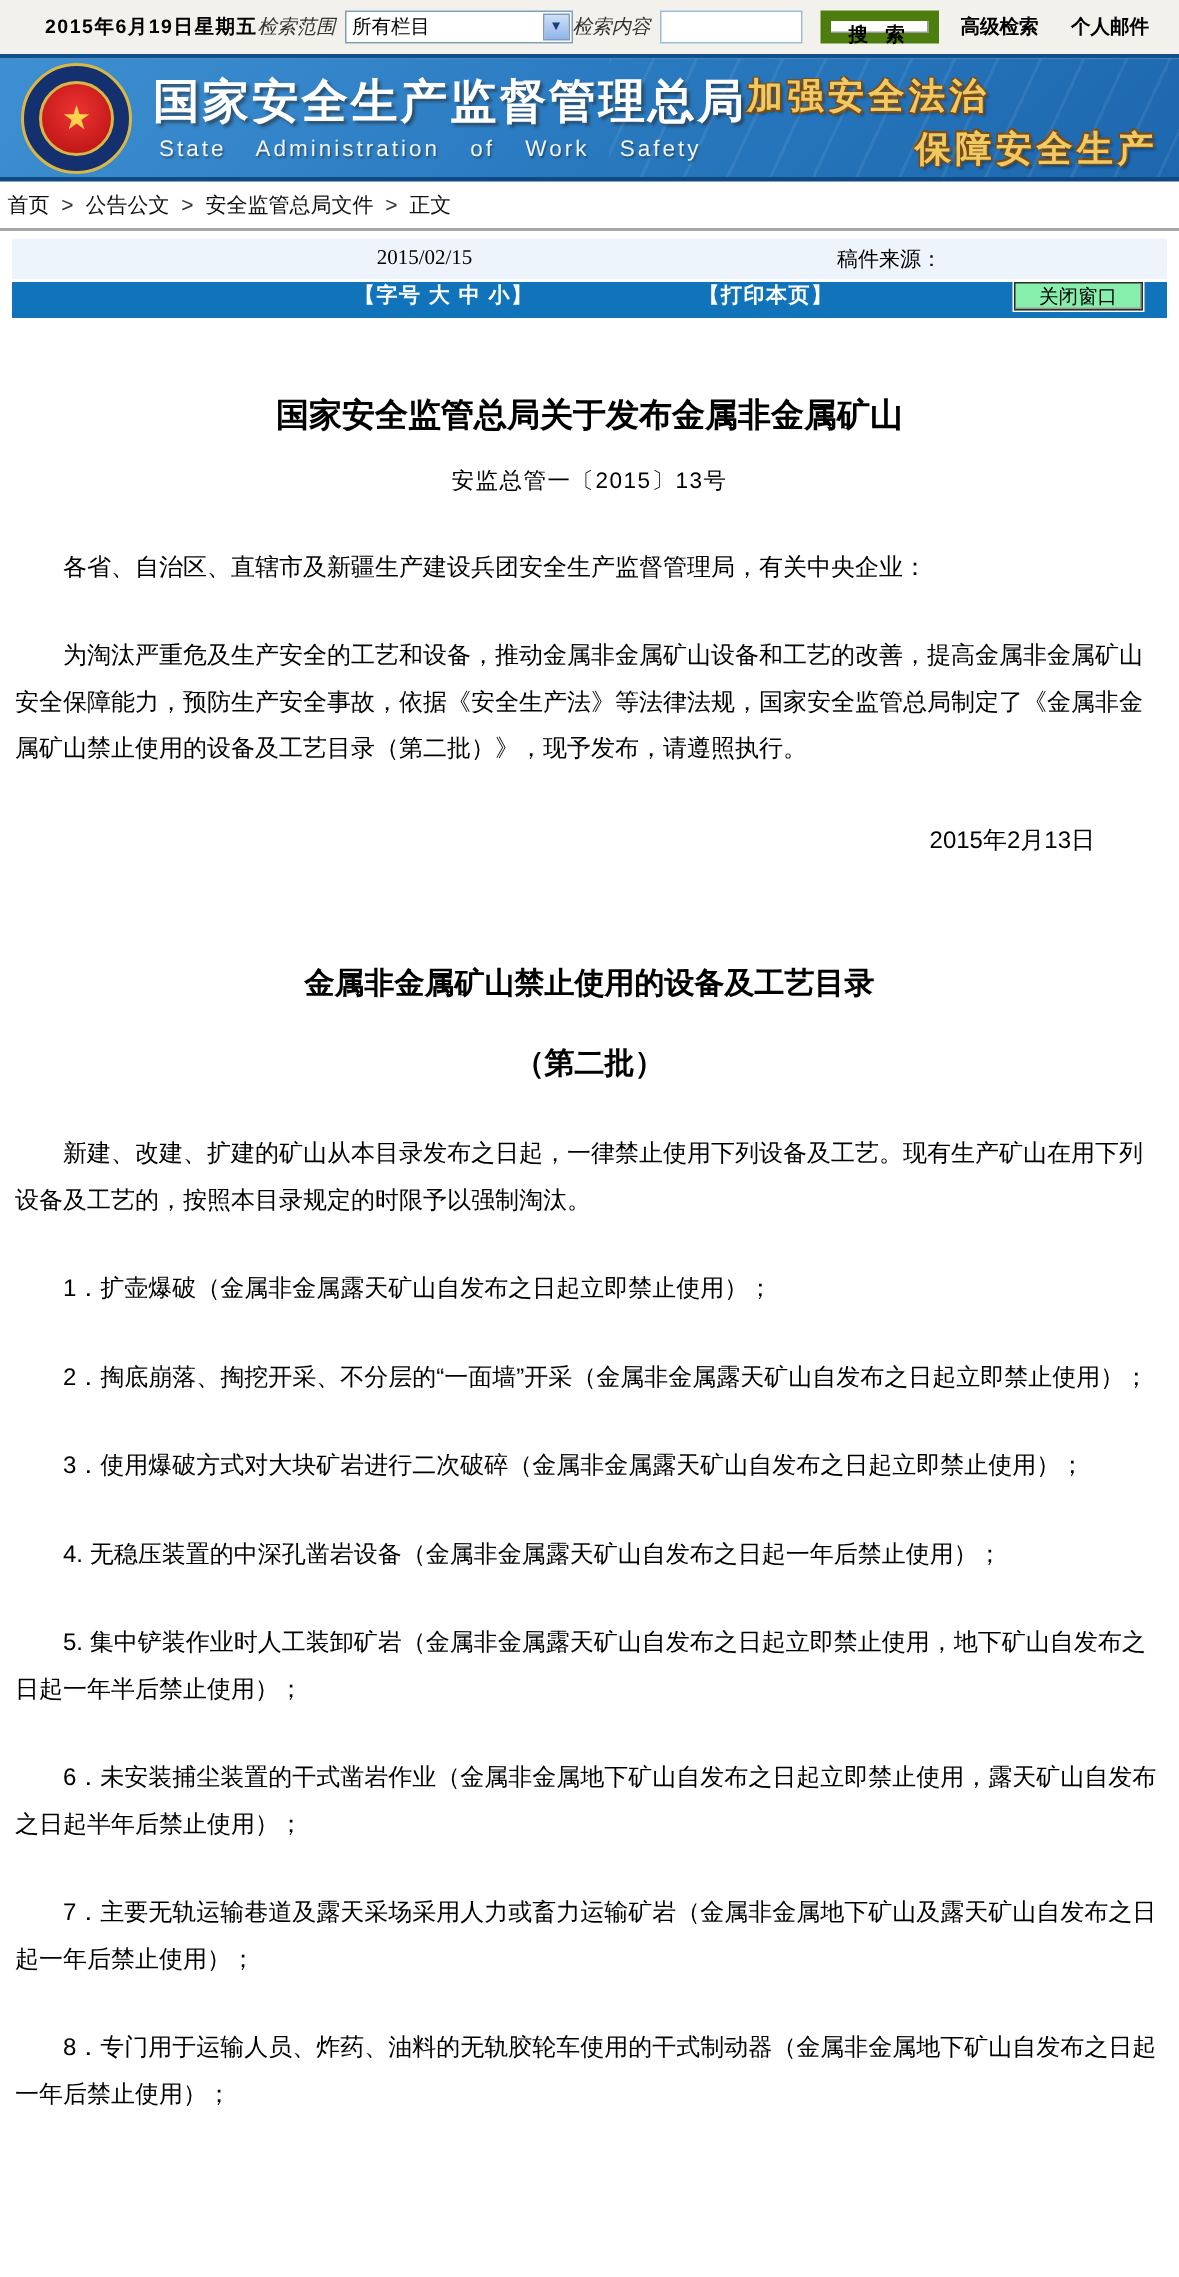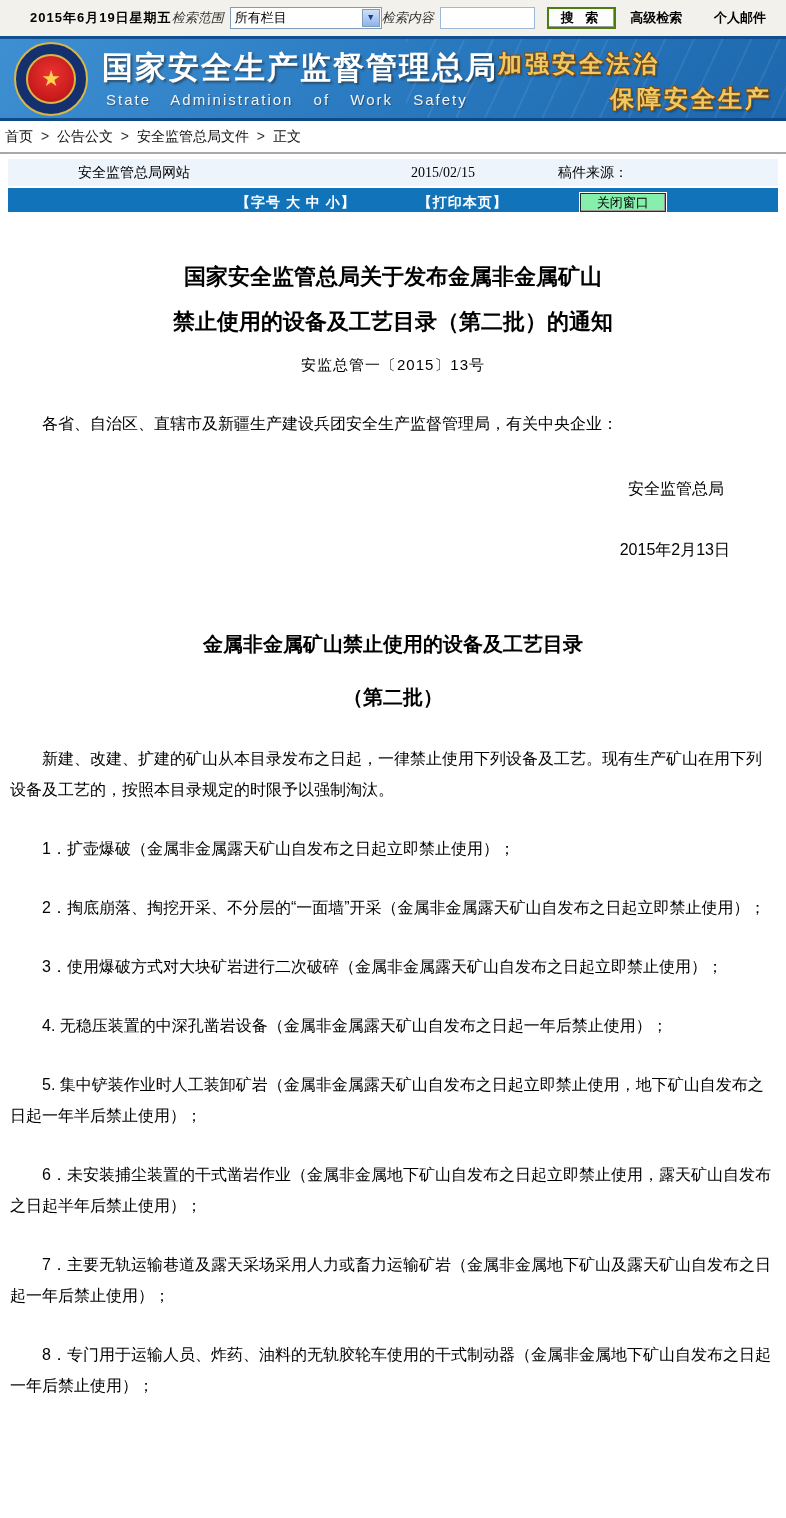--- a/index.html
+++ b/index.html
@@ -9,21 +9,21 @@
   
   .topbar { height:36px; background:#f2f1ec; display:flex; align-items:center; font-size:13px; color:#000; padding:0 12px; }
   .topbar .date { margin-left:18px; font-weight:bold; letter-spacing:1px; }
   .topbar .lbl { margin-left:0; color:#333;font-style:italic; }
   .scope-lbl { margin-left:88px; }
   .xp-select { margin-left:6px; width:152px; height:22px; background:#fff; border:1px solid #7f9db9; display:flex; align-items:center; justify-content:space-between; cursor:default;font-family:Liberation Mono, monospace; }
   .xp-select .sel-text { padding-left:4px; font-size:13px; }
   .xp-select .sel-arrow { width:18px; height:18px; margin-right:1px; background:linear-gradient(180deg,#cfe0f7,#8fb4ea); border:1px solid #7f9db9; display:flex; align-items:center; justify-content:center; font-size:9px; color:#1a3e7a; }
   .content-lbl { margin-left:10px; }
   .xp-input { margin-left:6px; width:95px; height:22px; border:1px solid #9db9d8; background:#fff; font-size:13px; padding:0 3px; }
-  .xp-btn { margin-left:12px; height:22px; padding:0 12px; background:#fdfdfd; border:2px solid #4d7c0f; box-shadow:inset -1px -1px 0 #9a9a9a, inset 1px 1px 0 #fff; font-size:13px; font-weight:bold; letter-spacing:4px; cursor:pointer; font-family:"Liberation Sans",sans-serif; }
+  .xp-btn { margin-left:12px; height:22px; padding:0 12px; background:#fdfdfd; border:7px solid #4d7c0f; box-shadow:inset -1px -1px 0 #9a9a9a, inset 1px 1px 0 #fff; font-size:13px; font-weight:bold; letter-spacing:4px; cursor:pointer; font-family:"Liberation Sans",sans-serif; }
   .adv { margin-left:14px; font-weight:bold; cursor:pointer; }
   .mail { margin-left:auto; margin-right:8px; font-weight:bold; cursor:pointer; }
 
   
   .banner { height:85px; background:linear-gradient(135deg,#3f90d2 0%,#2b7cc2 45%,#1d67ae 100%); border-top:3px solid #11508e; border-bottom:3px solid #0f4a86; position:relative; overflow:hidden; }
   .banner::after { content:""; position:absolute; right:0; top:0; width:380px; height:100%;
      background:repeating-linear-gradient(115deg, rgba(255,255,255,0.07) 0 2px, rgba(255,255,255,0) 2px 26px); }
   .emblem { position:absolute; left:14px; top:3px; width:74px; height:74px; border-radius:50%;
      background:#14306e; border:2px solid #d8b648; display:flex; align-items:center; justify-content:center; }
   .emblem-inner { width:50px; height:50px; border-radius:50%; background:radial-gradient(circle at 50% 40%, #e33, #b40f0f); border:2px solid #d8b648; display:flex; align-items:center; justify-content:center; color:#ffd34d; font-size:22px; line-height:1; }
@@ -39,21 +39,21 @@
   .crumbs span.sep { margin:0 4px; color:#333; }
   .crumb { cursor:pointer; }
 
   
   .meta { margin:5px 8px 0; background:#eef4fb; height:27px; display:flex; align-items:center; font-size:14px; color:#000; }
   .meta .m-left { padding-left:70px; width:320px; }
   .meta .m-center { flex:1; text-align:center; font-family:"Liberation Serif", serif; font-size:14px; }
   .meta .m-right { width:220px; padding-right:48px; }
 
   
-  .tools { margin:2px 8px 0; background:#1173b9; height:24px; display:flex; align-items:flex-end; color:#fff; font-size:14px; font-weight:bold; }
+  .tools { margin:2px 8px 0; background:#1173b9; height:24px; display:flex; align-items:flex-start; color:#fff; font-size:14px; font-weight:bold;gap:48px; }
   .tools .t-font { margin-left:228px; cursor:pointer; letter-spacing:1px; }
   .tools .t-print { margin-left:62px; cursor:pointer; letter-spacing:1px; }
   .tools .t-close { margin-left:72px; height:19px; padding:0 16px; background:#86efac; border:1px solid #2b2b2b; box-shadow:0 0 0 1px #fff, inset -1px -1px 0 #9a9a9a; font-size:13px; color:#000; cursor:pointer; font-family:"Liberation Sans",sans-serif; }
 
   
   .doc { padding:42px 10px 26px; font-size:16px; color:#000; }
   .doc-title { text-align:center; font-size:22px; font-weight:bold; line-height:2.05; }
   .doc-number { text-align:center; font-size:15px; margin-top:12px; letter-spacing:1px; }
   .doc p { line-height:31px; }
   .salutation { margin-top:33px; text-indent:2em; }
@@ -96,39 +96,37 @@
   <span class="crumb">首页</span>
   <span class="sep">&gt;</span>
   <span class="crumb">公告公文</span>
   <span class="sep">&gt;</span>
   <span class="crumb">安全监管总局文件</span>
   <span class="sep">&gt;</span>
   <span class="crumb">正文</span>
 </div>
 
 <div class="meta">
-  <span class="m-left">安全监管总局网站</span>
   <span class="m-center">2015/02/15</span>
   <span class="m-right">稿件来源：</span>
 </div>
 
 <div class="tools">
   <span class="t-font">【字号 大 中 小】</span>
   <span class="t-print">【打印本页】</span>
   <button class="t-close">关闭窗口</button>
 </div>
 
 <div class="doc">
   <div class="doc-title">国家安全监管总局关于发布金属非金属矿山</div>
-  <div class="doc-title">禁止使用的设备及工艺目录（第二批）的通知</div>
   <div class="doc-number">安监总管一〔2015〕13号</div>
 
   <p class="salutation">各省、自治区、直辖市及新疆生产建设兵团安全生产监督管理局，有关中央企业：</p>
+  <p class="body-para">为淘汰严重危及生产安全的工艺和设备，推动金属非金属矿山设备和工艺的改善，提高金属非金属矿山安全保障能力，预防生产安全事故，依据《安全生产法》等法律法规，国家安全监管总局制定了《金属非金属矿山禁止使用的设备及工艺目录（第二批）》，现予发布，请遵照执行。</p>
 
-  <p class="signer">安全监管总局</p>
   <p class="sign-date">2015年2月13日</p>
 
   <div class="catalog-title">金属非金属矿山禁止使用的设备及工艺目录</div>
   <div class="catalog-sub">（第二批）</div>
 
   <p class="catalog-intro">新建、改建、扩建的矿山从本目录发布之日起，一律禁止使用下列设备及工艺。现有生产矿山在用下列设备及工艺的，按照本目录规定的时限予以强制淘汰。</p>
 
   <p class="item">1．扩壶爆破（金属非金属露天矿山自发布之日起立即禁止使用）；</p>
   <p class="item">2．掏底崩落、掏挖开采、不分层的“一面墙”开采（金属非金属露天矿山自发布之日起立即禁止使用）；</p>
   <p class="item">3．使用爆破方式对大块矿岩进行二次破碎（金属非金属露天矿山自发布之日起立即禁止使用）；</p>

